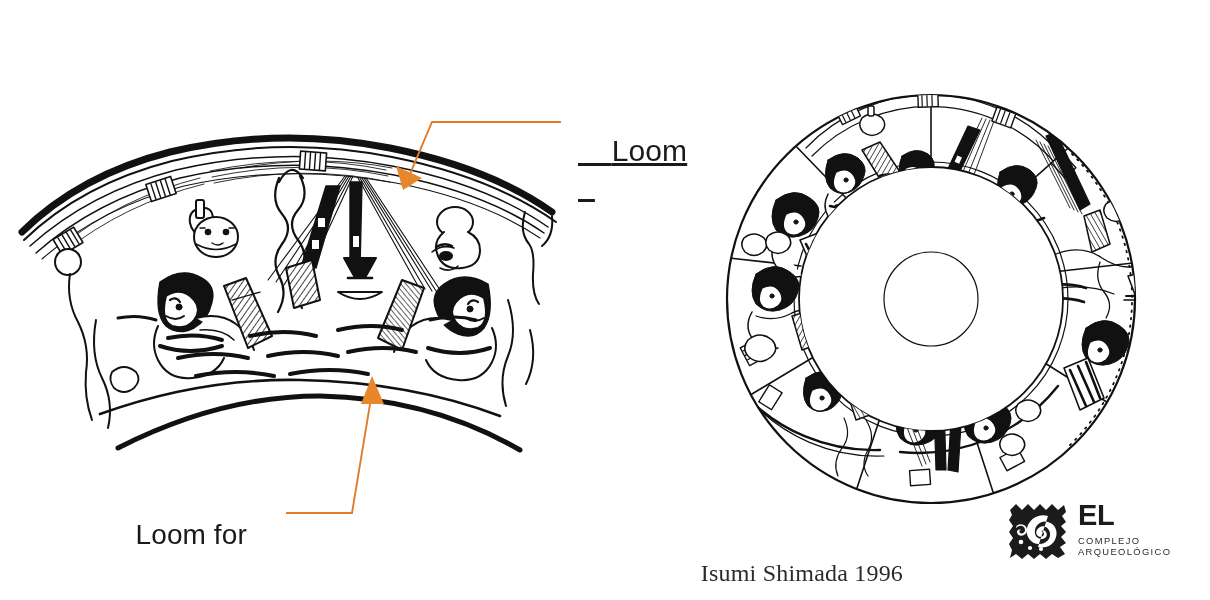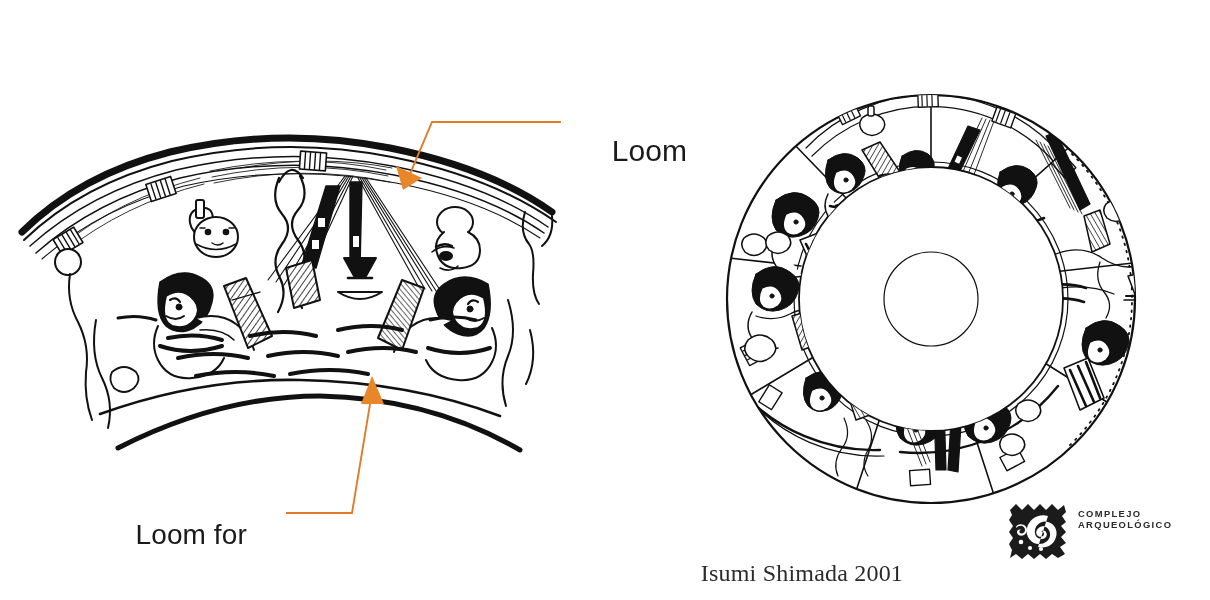--- a/index.html
+++ b/index.html
@@ -32,20 +32,21 @@
     font-family: "Liberation Sans", sans-serif;
     font-weight: 400;
     letter-spacing: 0.1px;
     white-space: pre;
   }
   #label-loom {
     left: 578px;
     top: 97px;
     font-size: 30px;
     line-height: 36px;
+    text-decoration: underline;
   }
   #label-tools {
     left: 104px;
     top: 478px;
     font-size: 28px;
     line-height: 38px;
   }
   #label-tools .line2 { display: block; }
   #citation {
     position: absolute;
@@ -83,21 +84,21 @@
     font-weight: 700;
     font-size: 29px;
     line-height: 27px;
     color: #1b1b1b;
     letter-spacing: -0.4px;
   }
   #logo-sub {
     display: block;
     margin-top: 6px;
     font-family: "Liberation Sans", sans-serif;
-    font-weight: 700;
+    font-weight: 400;
     font-size: 9.4px;
     line-height: 11px;
     letter-spacing: 1.35px;
     color: #2a2a2a;
   }
 </style>
 </head>
 <body>
 
 <div id="slide">
@@ -574,21 +575,21 @@
   <div class="label" id="label-loom">
     <span>Loom</span>
   </div>
 
   <div class="label" id="label-tools">
     <span>Loom for</span>
     <span class="line2">textile-making</span>
   </div>
 
   <div id="citation">
-    <span>Isumi Shimada 2001</span>
+    <span>Isumi Shimada 1996</span>
   </div>
 
   <div id="logo">
     <svg id="logo-mark" viewBox="0 0 62 60">
       <g fill="#1b1b1b">
 
         <path d="M2 8 L8 2 L14 8 L20 2 L26 8 L32 2 L38 8 L44 2 L50 8 L56 3 L58 10
                  L54 14 L58 20 L53 24 L58 30 L53 35 L58 41 L52 45 L57 52 L50 56
                  L44 52 L38 57 L32 52 L26 57 L20 52 L14 57 L8 52 L2 56 L4 48 L1 42
                  L5 36 L1 30 L5 24 L1 18 L4 13 Z"></path>
@@ -601,17 +602,18 @@
                  c7 2 10 9 8 15 c-2 8 -10 12 -18 10"></path>
 
         <circle cx="13" cy="40" r="2.3"></circle>
         <circle cx="22" cy="46" r="2.1"></circle>
         <circle cx="33" cy="47" r="2.1"></circle>
         <path d="M8 26 c4 -4 9 -2 9 2 c0 3 -3 4 -5 3 c-1 -1 -1 -3 1 -3
                  c-2 -1 -4 0 -4 2 c0 3 4 5 7 3 c4 -2 4 -8 0 -10 c-4 -2 -8 0 -8 3 Z"></path>
       </g>
     </svg>
     <div id="logo-text">
+      <span class="logo-word">EL</span>
       <span id="logo-sub">COMPLEJO ARQUEOLÓGICO</span>
     </div>
   </div>
 
 </div>
 
 </body></html>

